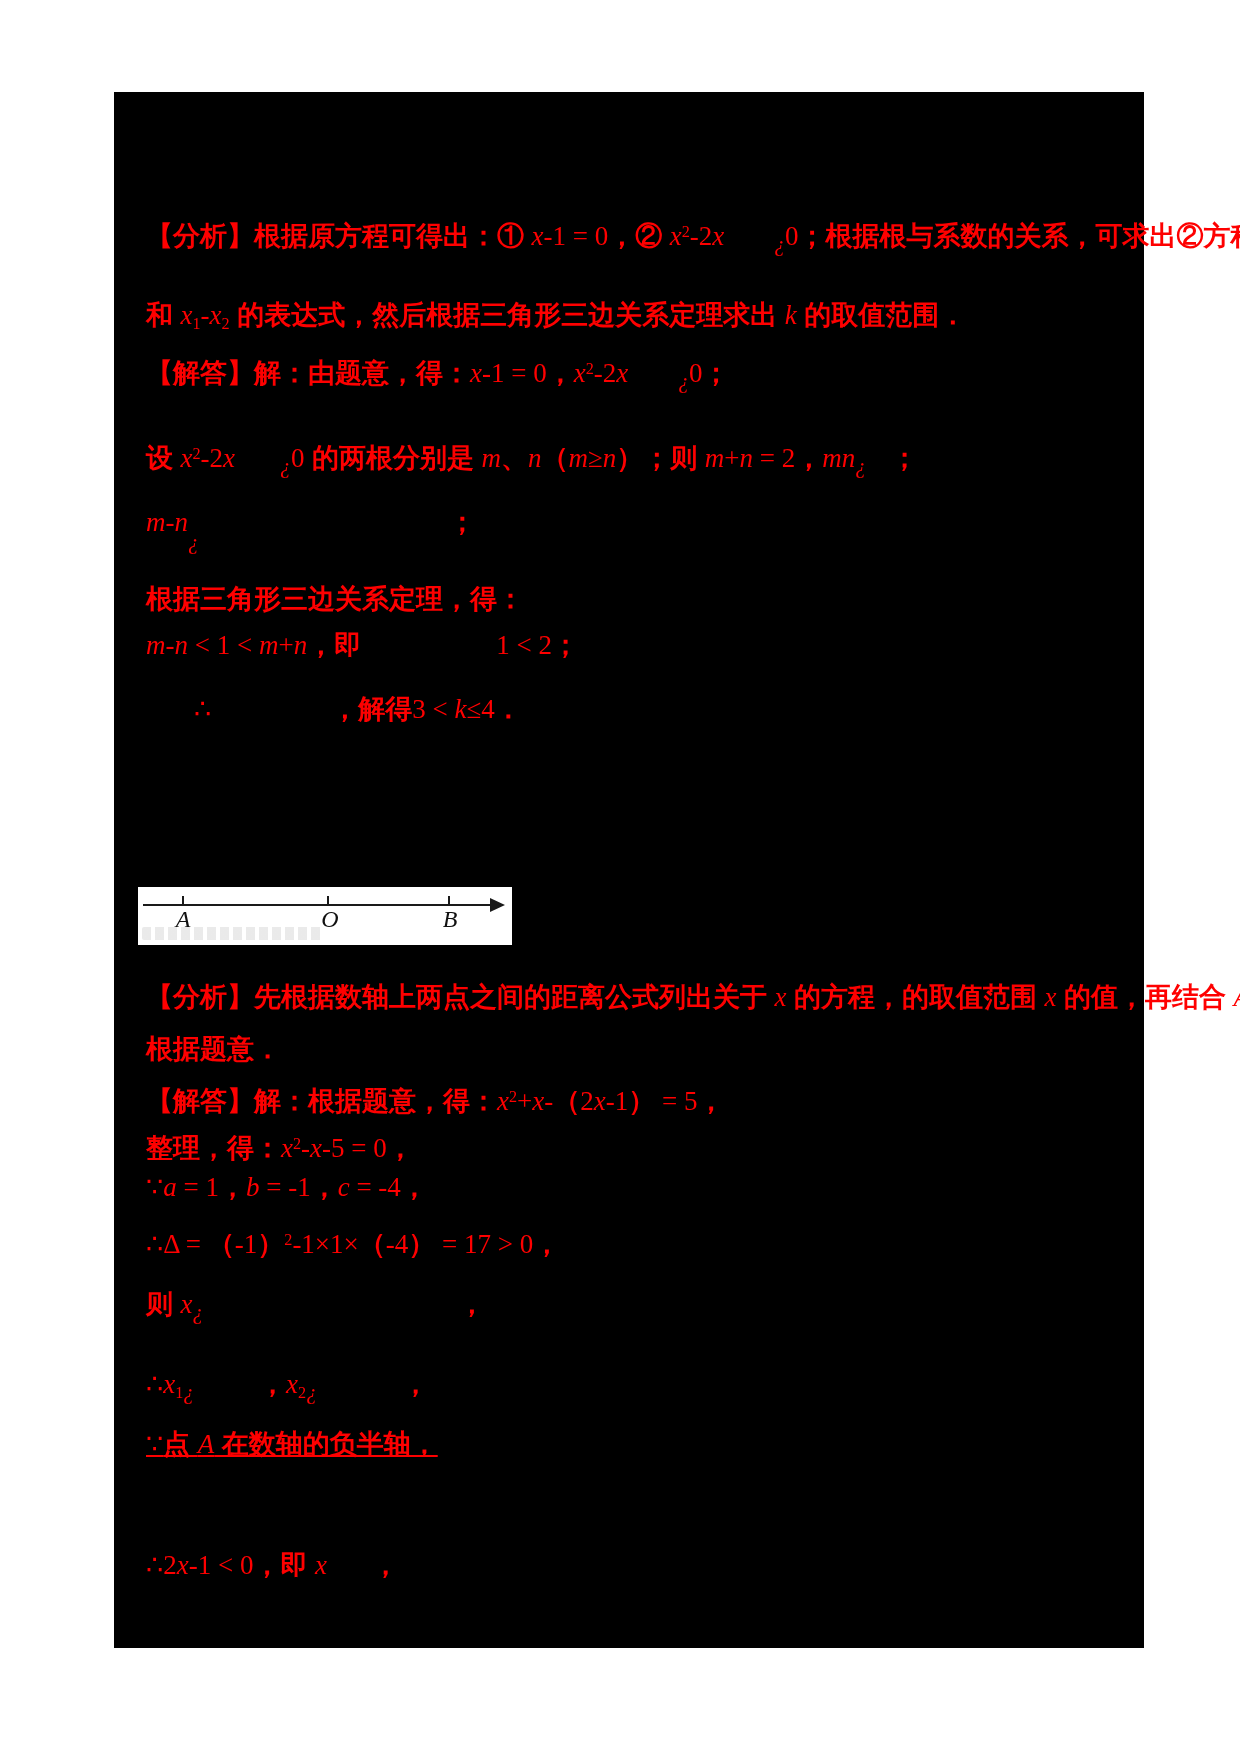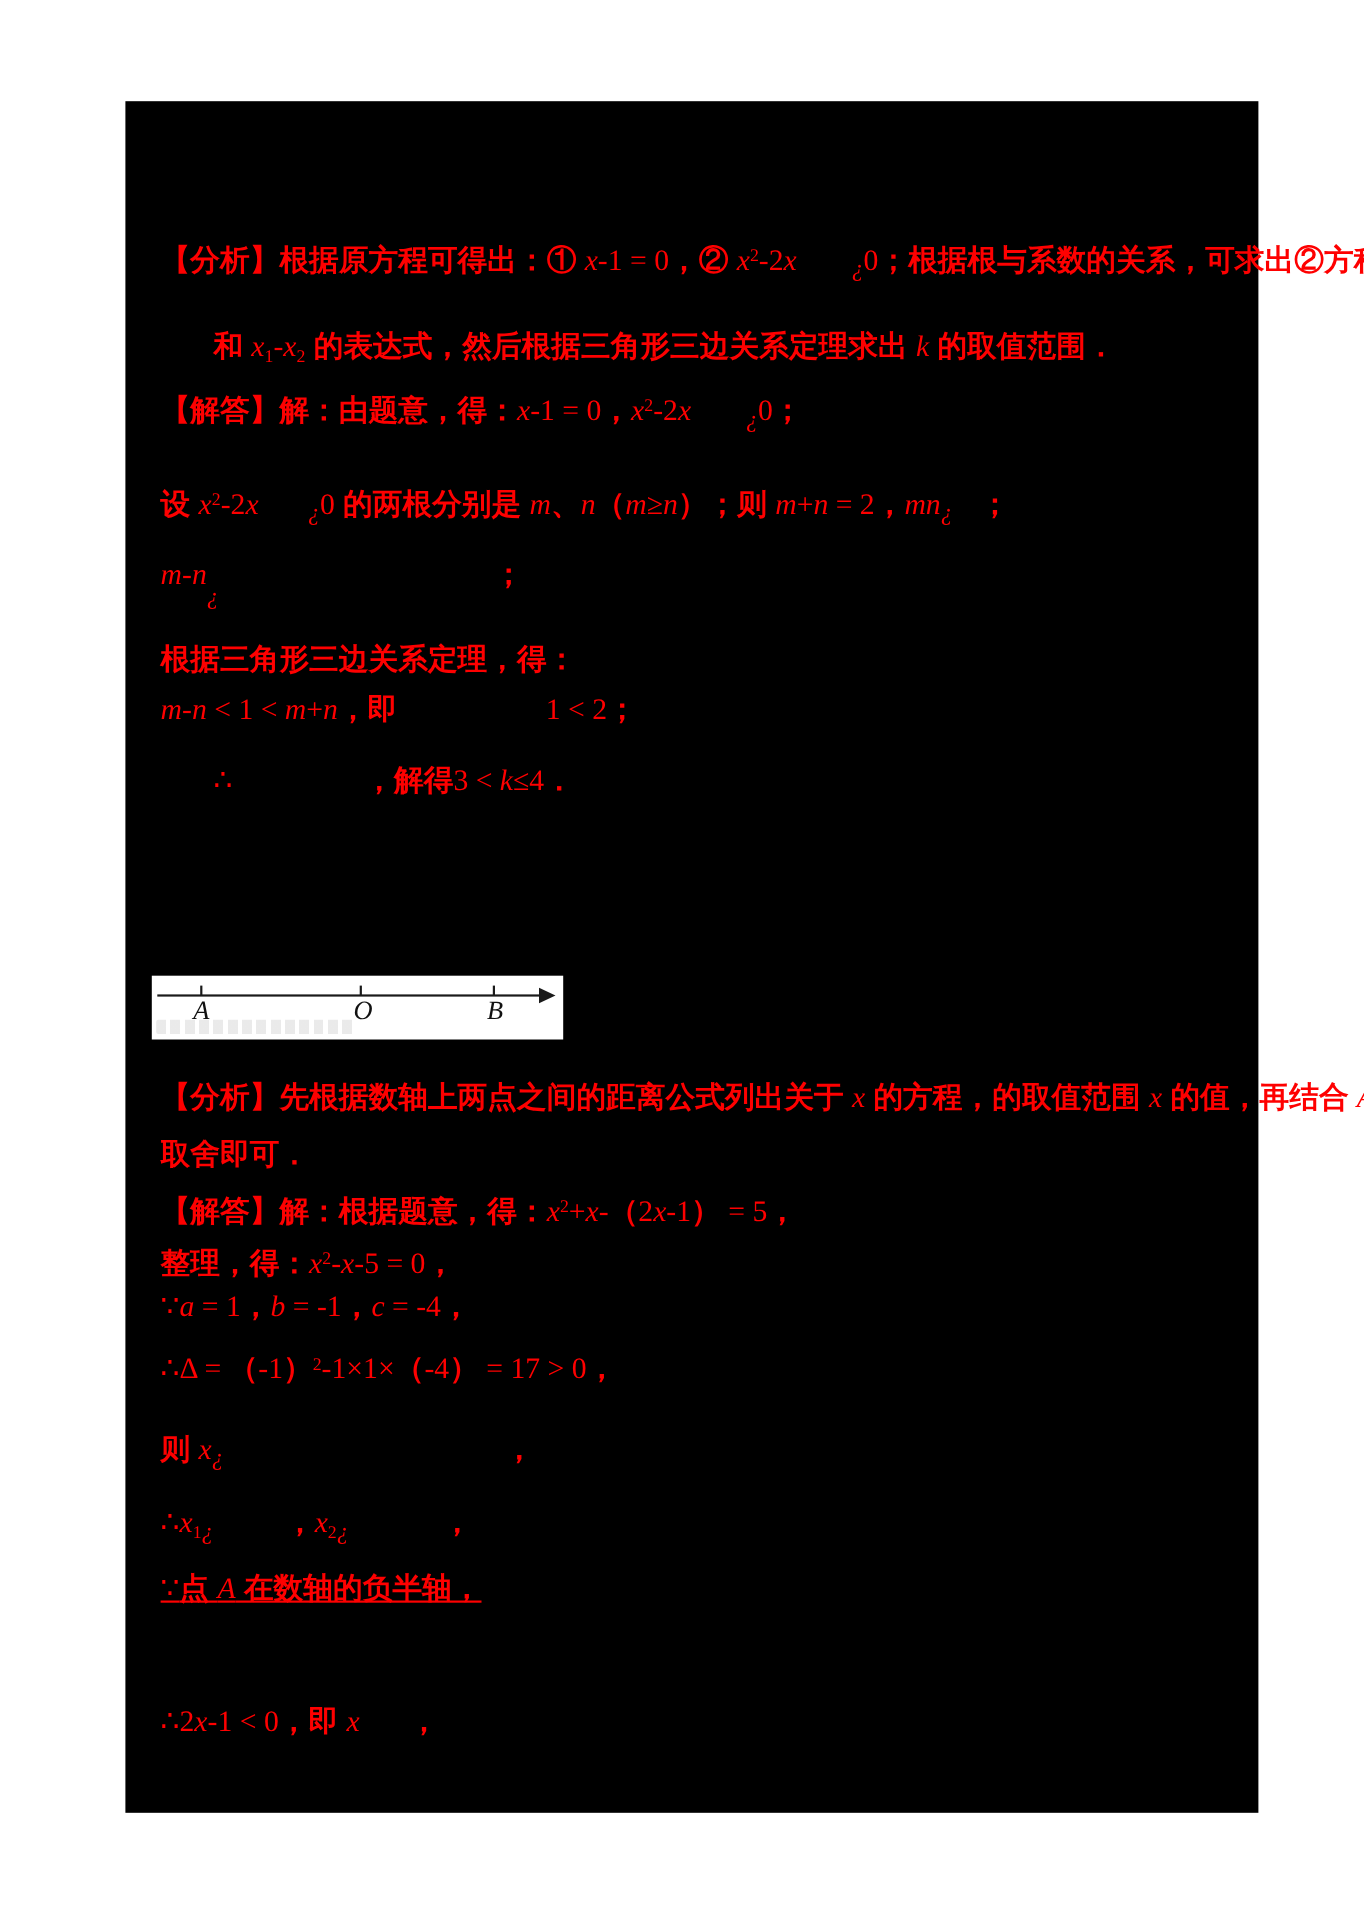--- a/index.html
+++ b/index.html
@@ -46,34 +46,34 @@
     opacity:0.55;border-radius:2px;
   }
 </style>
 </head>
 <body>
 
 <div class="panel">
 
   <div>
       <div class="line" style="top: 123px;"><span class="seg-cn">【分析】根据原方程可得出：① </span><span class="seg-i">x</span><span class="seg-m">-1 = 0</span><span class="seg-cn">，② </span><span class="seg-i">x</span><span class="seg-sup">2</span><span class="seg-m">-2</span><span class="seg-i">x</span><span class="seg-gap" style="width: 50px;"></span><span class="seg-q">¿</span><span class="seg-m">0</span><span class="seg-cn">；根据根与系数的关系，可求出②方程的 </span></div>
-      <div class="line" style="top: 206px; margin-left: 48px;"><span class="seg-cn">和 </span><span class="seg-i">x</span><span class="seg-sub">1</span><span class="seg-m">-</span><span class="seg-i">x</span><span class="seg-sub">2</span><span class="seg-cn"> 的表达式，然后根据三角形三边关系定理求出 </span><span class="seg-i">k</span><span class="seg-cn"> 的取值范围．</span></div>
+      <div class="line" style="top: 206px;"><span class="seg-cn">和 </span><span class="seg-i">x</span><span class="seg-sub">1</span><span class="seg-m">-</span><span class="seg-i">x</span><span class="seg-sub">2</span><span class="seg-cn"> 的表达式，然后根据三角形三边关系定理求出 </span><span class="seg-i">k</span><span class="seg-cn"> 的取值范围．</span></div>
       <div class="line" style="top: 260px;"><span class="seg-cn">【解答】解：由题意，得：</span><span class="seg-i">x</span><span class="seg-m">-1 = 0</span><span class="seg-cn">，</span><span class="seg-i">x</span><span class="seg-sup">2</span><span class="seg-m">-2</span><span class="seg-i">x</span><span class="seg-gap" style="width: 50px;"></span><span class="seg-q">¿</span><span class="seg-m">0</span><span class="seg-cn">；</span></div>
       <div class="line" style="top: 345px;"><span class="seg-cn">设 </span><span class="seg-i">x</span><span class="seg-sup">2</span><span class="seg-m">-2</span><span class="seg-i">x</span><span class="seg-gap" style="width: 45px;"></span><span class="seg-q">¿</span><span class="seg-m">0</span><span class="seg-cn"> 的两根分别是 </span><span class="seg-i">m</span><span class="seg-cn">、</span><span class="seg-i">n</span><span class="seg-cn">（</span><span class="seg-i">m</span><span class="seg-m">≥</span><span class="seg-i">n</span><span class="seg-cn">）；则 </span><span class="seg-i">m</span><span class="seg-m">+</span><span class="seg-i">n</span><span class="seg-m"> = 2</span><span class="seg-cn">，</span><span class="seg-i">mn</span><span class="seg-q">¿</span><span class="seg-gap" style="width: 25px;"></span><span class="seg-cn">；</span></div>
       <div class="line" style="top: 413px;"><span class="seg-i">m</span><span class="seg-m">-</span><span class="seg-i">n</span><span class="seg-qdrop">¿</span><span class="seg-gap" style="width: 250px;"></span><span class="seg-cn">；</span></div>
       <div class="line" style="top: 490px;"><span class="seg-cn">根据三角形三边关系定理，得：</span></div>
       <div class="line" style="top: 536px;"><span class="seg-i">m</span><span class="seg-m">-</span><span class="seg-i">n</span><span class="seg-m"> &lt; 1 &lt; </span><span class="seg-i">m</span><span class="seg-m">+</span><span class="seg-i">n</span><span class="seg-cn">，即</span><span class="seg-gap" style="width: 135px;"></span><span class="seg-m">1 &lt; 2</span><span class="seg-cn">；</span></div>
       <div class="line" style="top: 600px; margin-left: 48px;"><span class="seg-m">∴</span><span class="seg-gap" style="width: 120px;"></span><span class="seg-cn">，解得</span><span class="seg-m">3 &lt; </span><span class="seg-i">k</span><span class="seg-m">≤4</span><span class="seg-cn">．</span></div>
       <div class="line" style="top: 888px;"><span class="seg-cn">【分析】先根据数轴上两点之间的距离公式列出关于 </span><span class="seg-i">x</span><span class="seg-cn"> 的方程，的取值范围 </span><span class="seg-i">x</span><span class="seg-cn"> 的值，再结合 </span><span class="seg-i">A</span><span class="seg-cn">、</span></div>
-      <div class="line" style="top: 940px;"><span class="seg-cn">取舍即可．</span></div>
+      <div class="line" style="top: 940px;"><span class="seg-cn">根据题意．</span></div>
       <div class="line" style="top: 988px;"><span class="seg-cn">【解答】解：根据题意，得：</span><span class="seg-i">x</span><span class="seg-sup">2</span><span class="seg-m">+</span><span class="seg-i">x</span><span class="seg-m">-</span><span class="seg-cn">（</span><span class="seg-m">2</span><span class="seg-i">x</span><span class="seg-m">-1</span><span class="seg-cn">）</span><span class="seg-m"> = 5</span><span class="seg-cn">，</span></div>
       <div class="line" style="top: 1035px;"><span class="seg-cn">整理，得：</span><span class="seg-i">x</span><span class="seg-sup">2</span><span class="seg-m">-</span><span class="seg-i">x</span><span class="seg-m">-5 = 0</span><span class="seg-cn">，</span></div>
       <div class="line" style="top: 1078px;"><span class="seg-m">∵</span><span class="seg-i">a</span><span class="seg-m"> = 1</span><span class="seg-cn">，</span><span class="seg-i">b</span><span class="seg-m"> = -1</span><span class="seg-cn">，</span><span class="seg-i">c</span><span class="seg-m"> = -4</span><span class="seg-cn">，</span></div>
       <div class="line" style="top: 1131px;"><span class="seg-m">∴Δ = </span><span class="seg-cn">（</span><span class="seg-m">-1</span><span class="seg-cn">）</span><span class="seg-sup">2</span><span class="seg-m">-1×1×</span><span class="seg-cn">（</span><span class="seg-m">-4</span><span class="seg-cn">）</span><span class="seg-m"> = 17 &gt; 0</span><span class="seg-cn">，</span></div>
-      <div class="line" style="top: 1195px; margin-top: 13px;"><span class="seg-cn">则 </span><span class="seg-i">x</span><span class="seg-q">¿</span><span class="seg-gap" style="width: 255px;"></span><span class="seg-cn">，</span></div>
+      <div class="line" style="top: 1195px;"><span class="seg-cn">则 </span><span class="seg-i">x</span><span class="seg-q">¿</span><span class="seg-gap" style="width: 255px;"></span><span class="seg-cn">，</span></div>
       <div class="line" style="top: 1275px;"><span class="seg-m">∴</span><span class="seg-i">x</span><span class="seg-sub">1</span><span class="seg-q">¿</span><span class="seg-gap" style="width: 65px;"></span><span class="seg-cn">，</span><span class="seg-i">x</span><span class="seg-sub">2</span><span class="seg-q">¿</span><span class="seg-gap" style="width: 85px;"></span><span class="seg-cn">，</span></div>
       <div class="line" style="top: 1335px; text-decoration: underline;"><span class="seg-m">∵</span><span class="seg-cn">点 </span><span class="seg-i">A</span><span class="seg-cn"> 在数轴的负半轴，</span></div>
       <div class="line" style="top: 1456px;"><span class="seg-m">∴2</span><span class="seg-i">x</span><span class="seg-m">-1 &lt; 0</span><span class="seg-cn">，即 </span><span class="seg-i">x</span><span class="seg-gap" style="width: 45px;"></span><span class="seg-cn">，</span></div>
     </div>
 
   <div class="numberline">
     <div class="nl-axis"></div>
     <div class="nl-arrow"></div>
     <div class="nl-tick" style="left:44px"></div>
     <div class="nl-tick" style="left:189px"></div>

